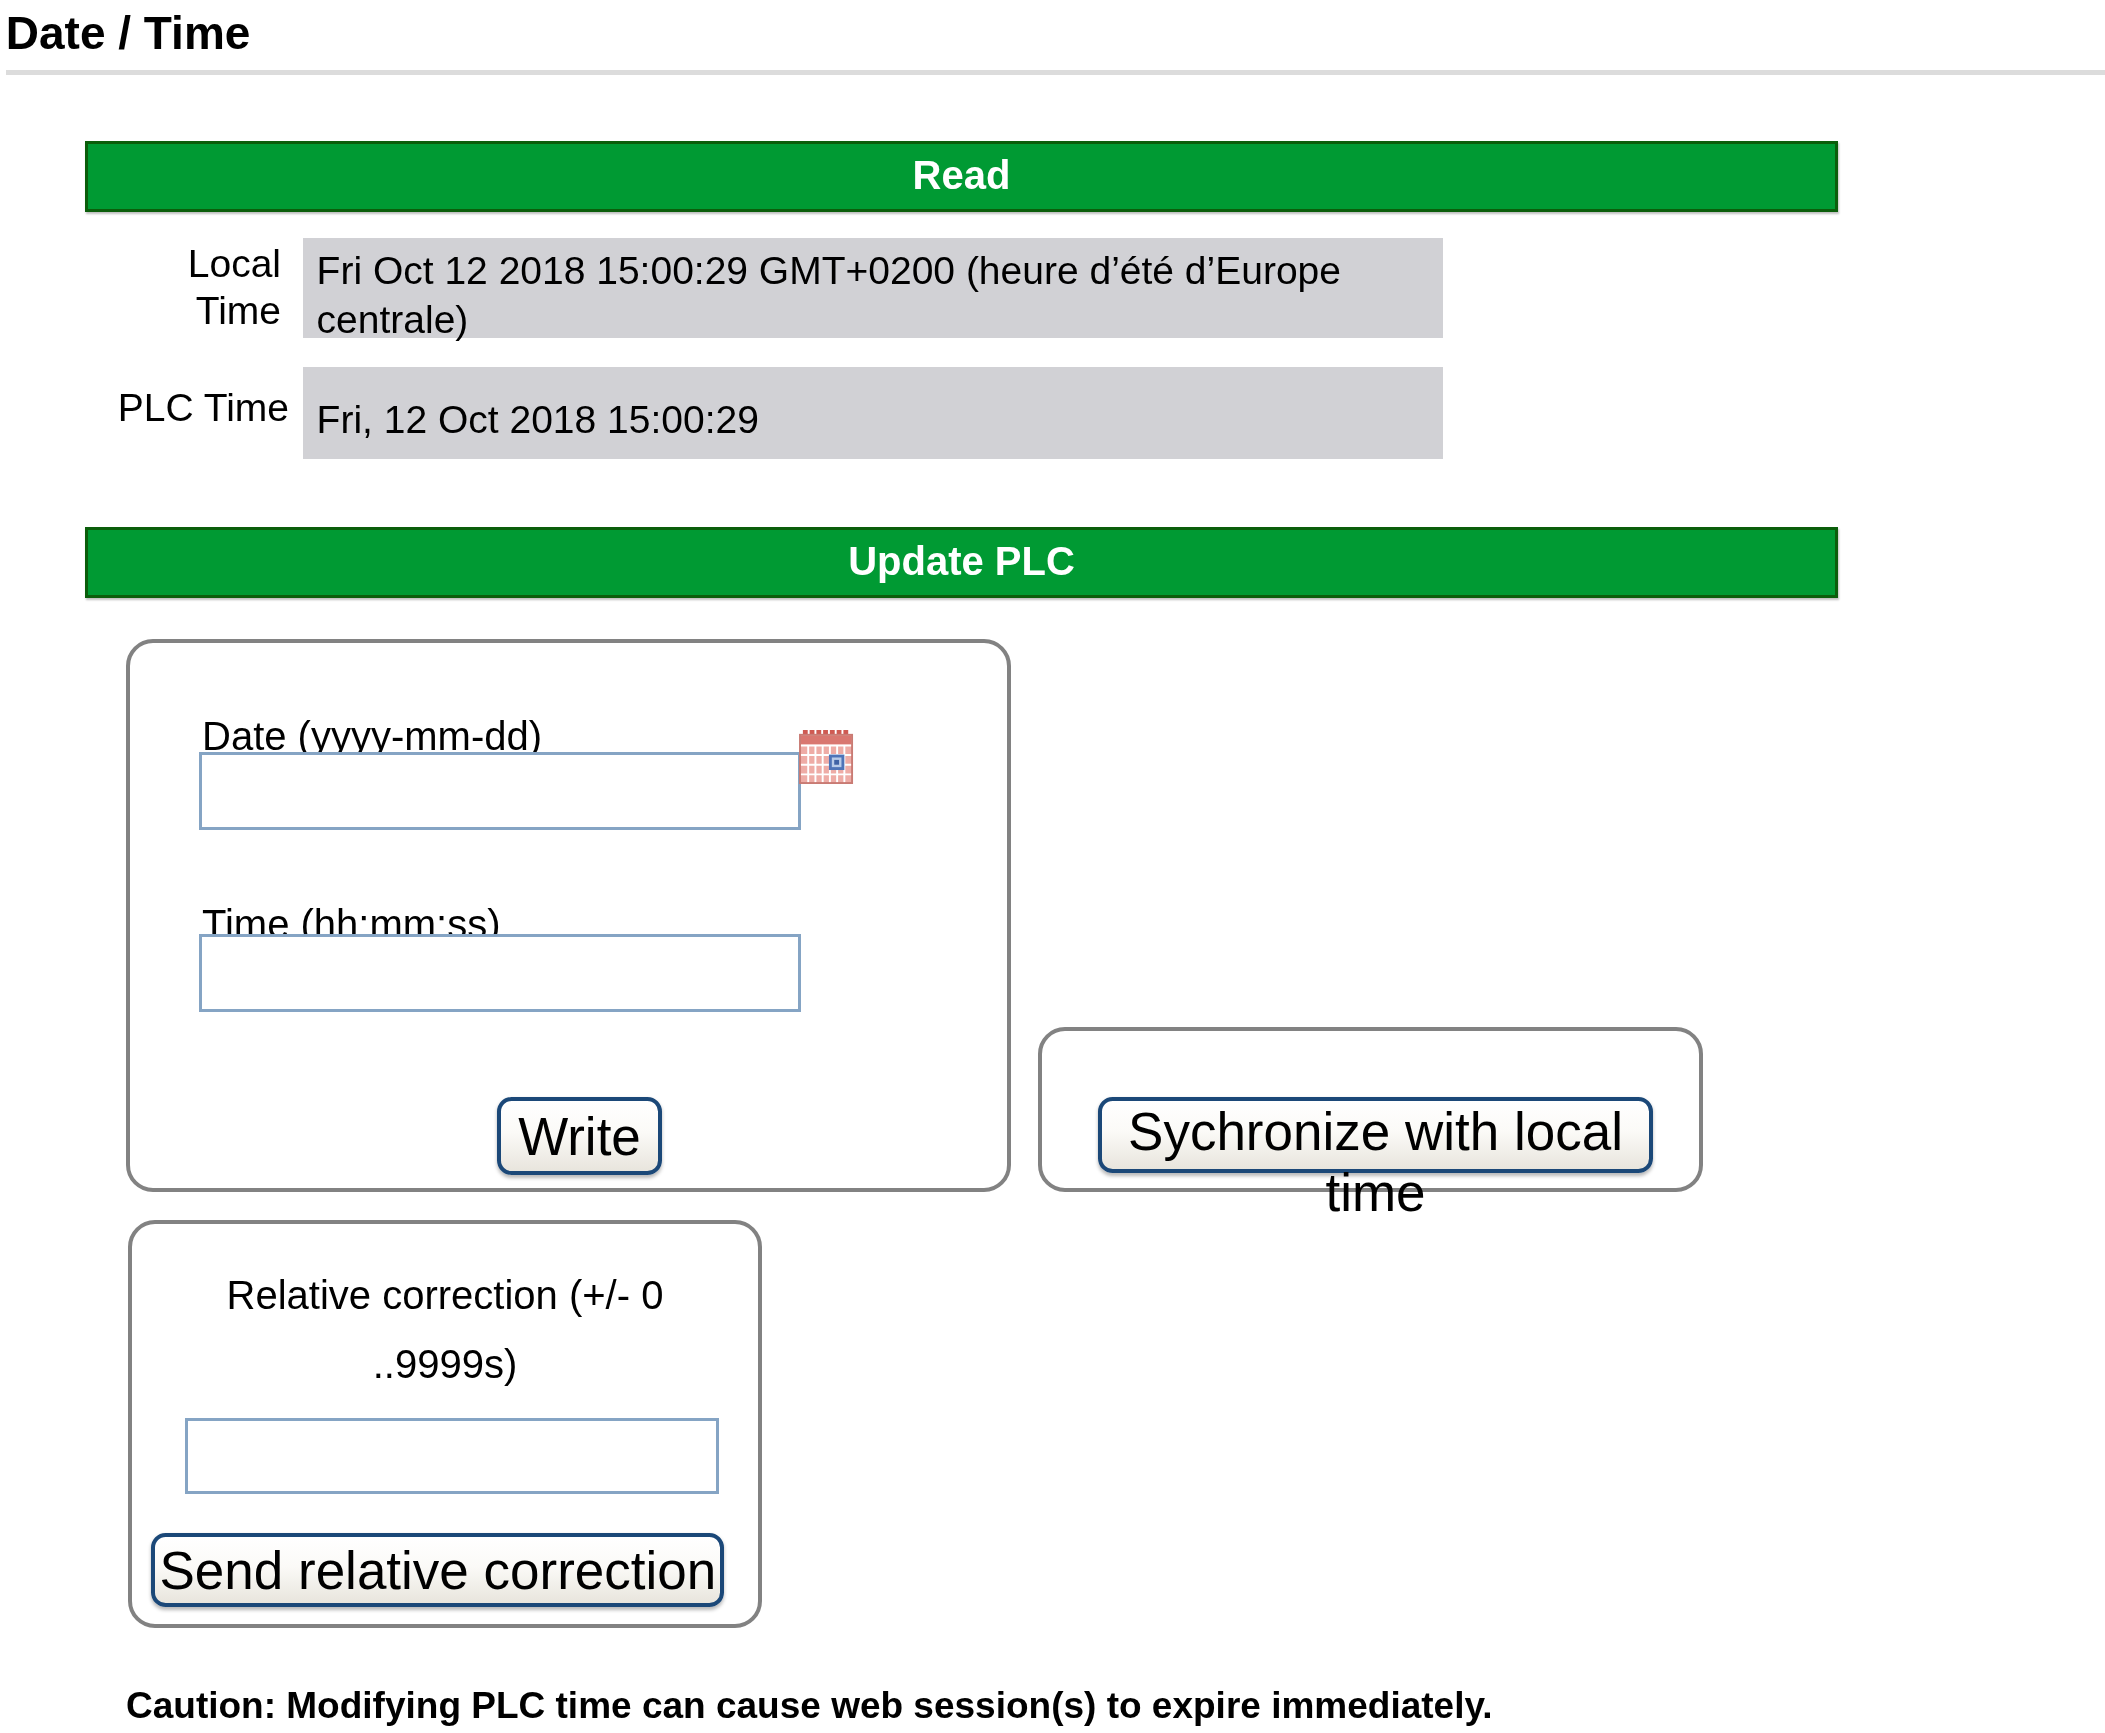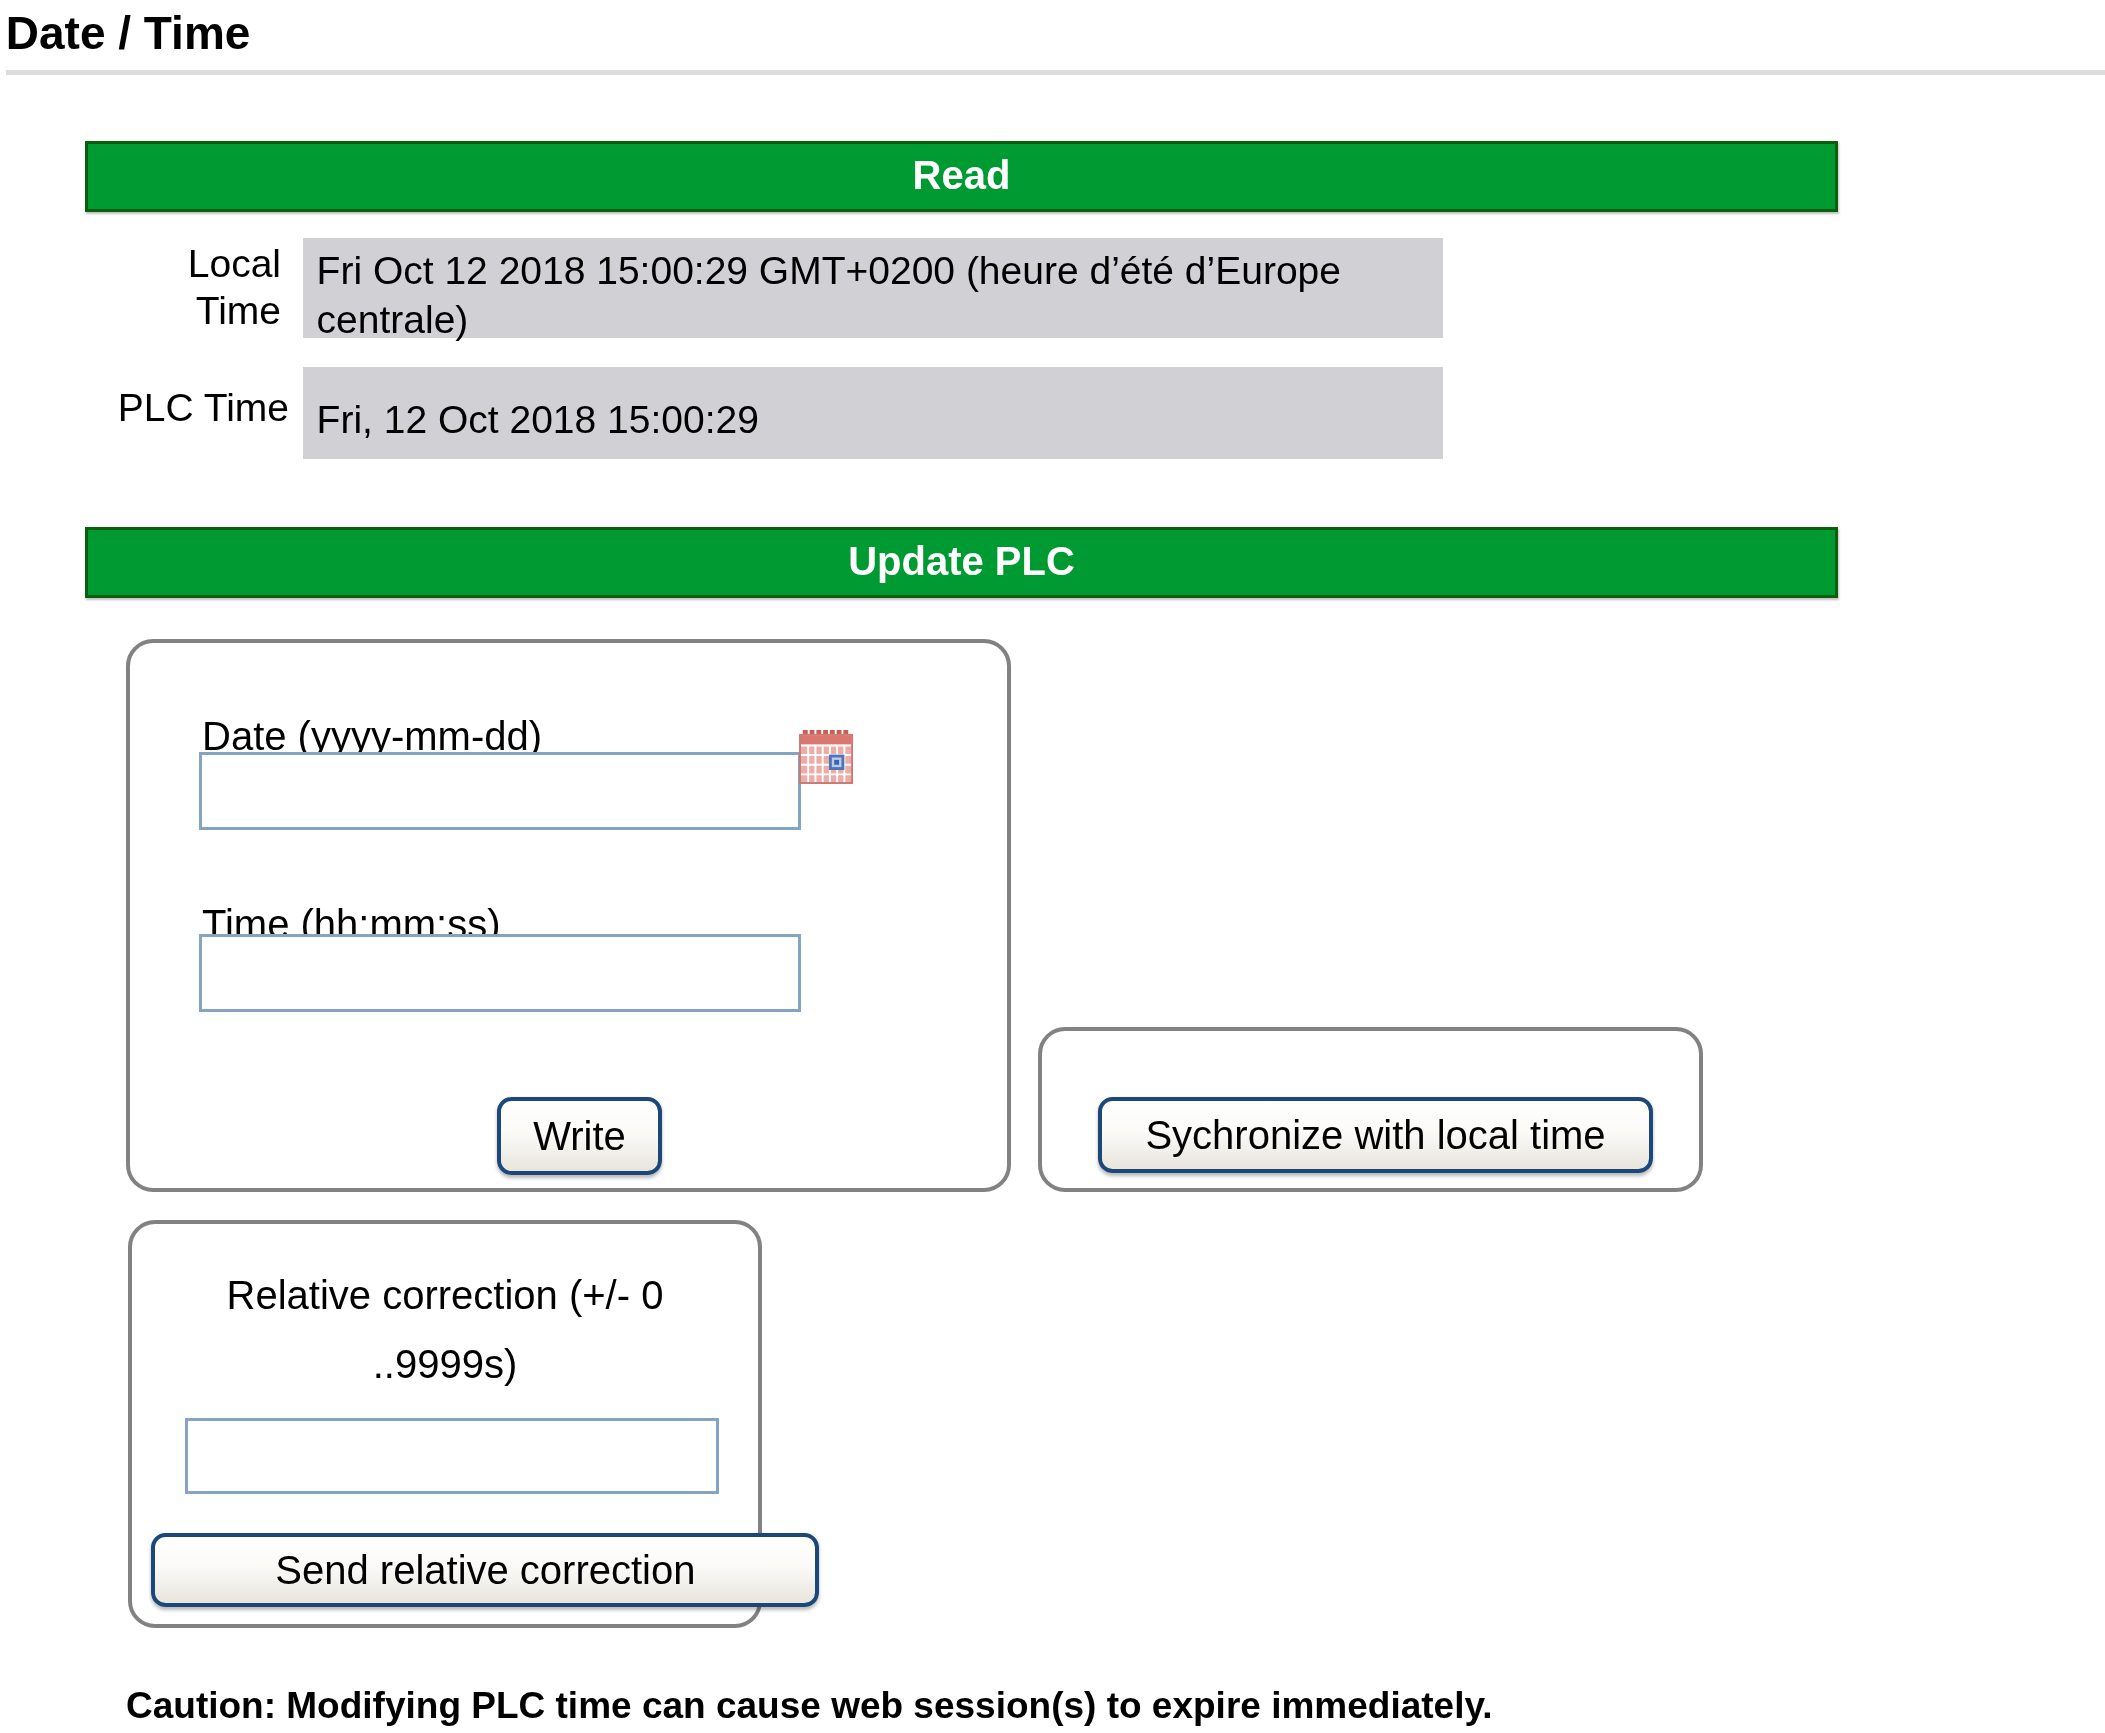--- a/index.html
+++ b/index.html
@@ -108,29 +108,29 @@
     border: none; background: transparent;
     padding: 0; cursor: pointer;
   }
 
   .ui-button {
     position: absolute;
     border: 4.9px solid #1b4878;
     border-radius: 14.6px;
     background: linear-gradient(#ffffff 0%, #fbfaf7 45%, #e8e5dd 100%);
     font-family: "Liberation Sans", sans-serif;
-    font-size: 40px;
+    font-size: 53px;
     color: #000;
     text-align: center;
     box-shadow: 0 2.9px 3.9px rgba(0,0,0,0.28);
     cursor: pointer;
   }
   .btn-write { left: 367px; top: 454px; width: 165px; height: 78px; }
   .btn-sync  { left: 56px;  top: 66px;  width: 555px; height: 76px; }
-  .btn-send  { left: 19.4px;  top: 309px; width: 668px; height: 74px; }
+  .btn-send  { left: 19.4px;  top: 309px; width: 573px; height: 74px; }
 
   .correction-label {
     position: absolute;
     left: 0; width: 100%;
     text-align: center;
     font-size: 40px;
     color: #000;
   }
   .corr-line1 { top: 49px; }
   .corr-line2 { top: 118px; }

